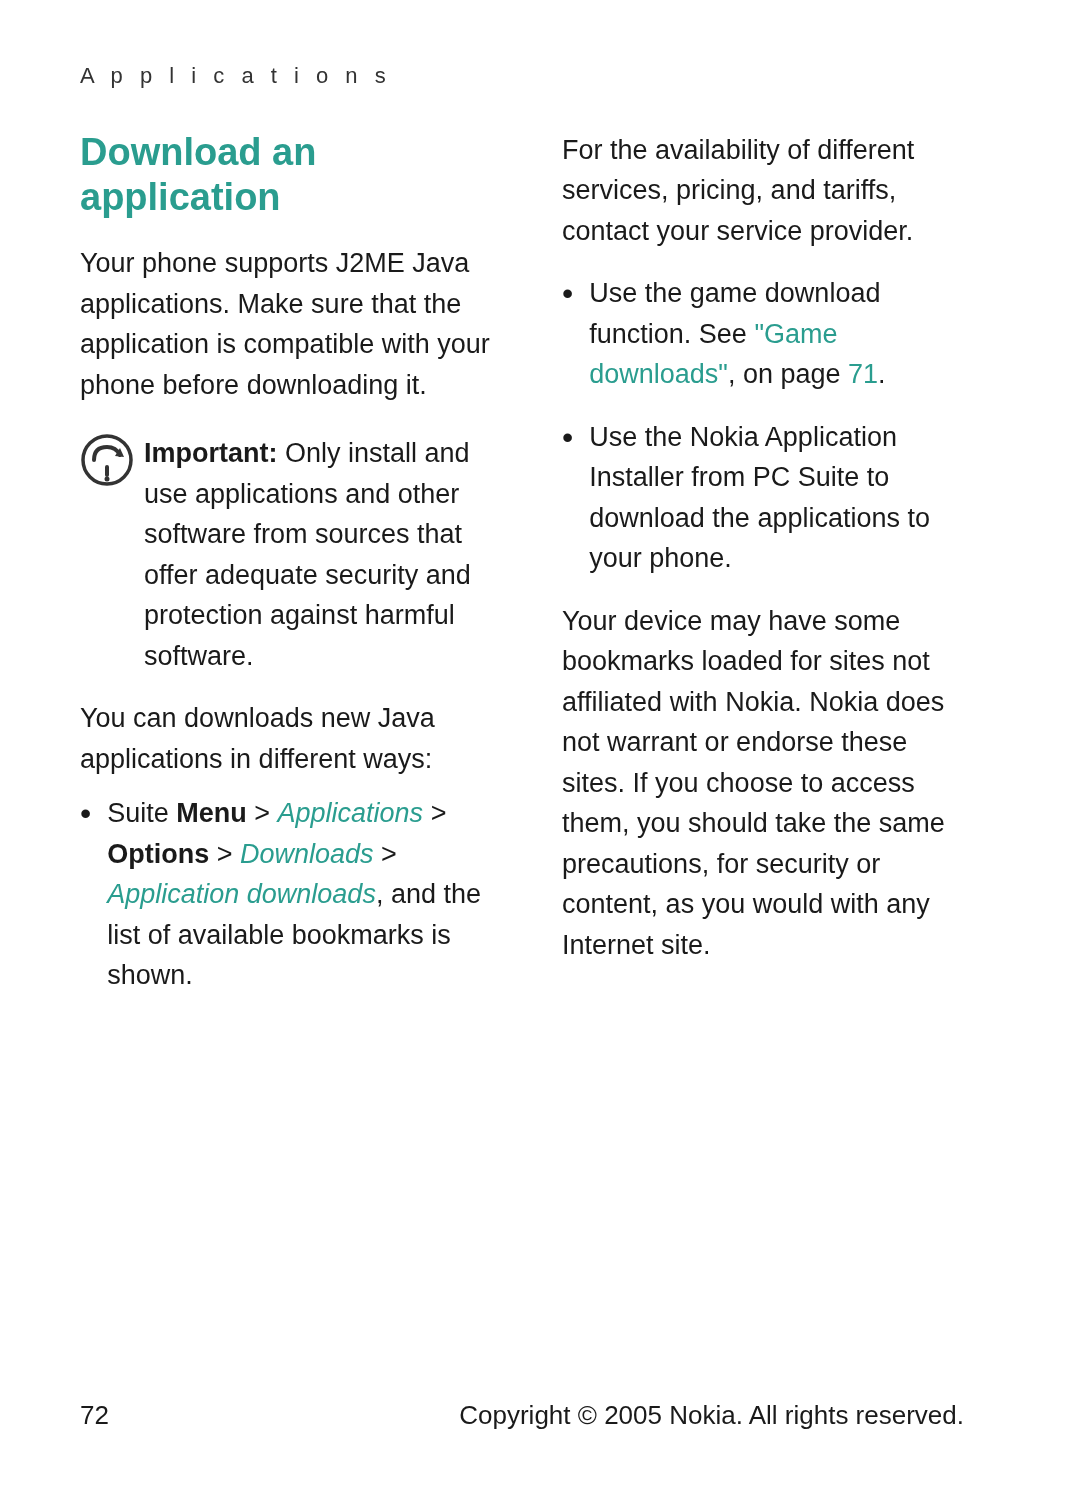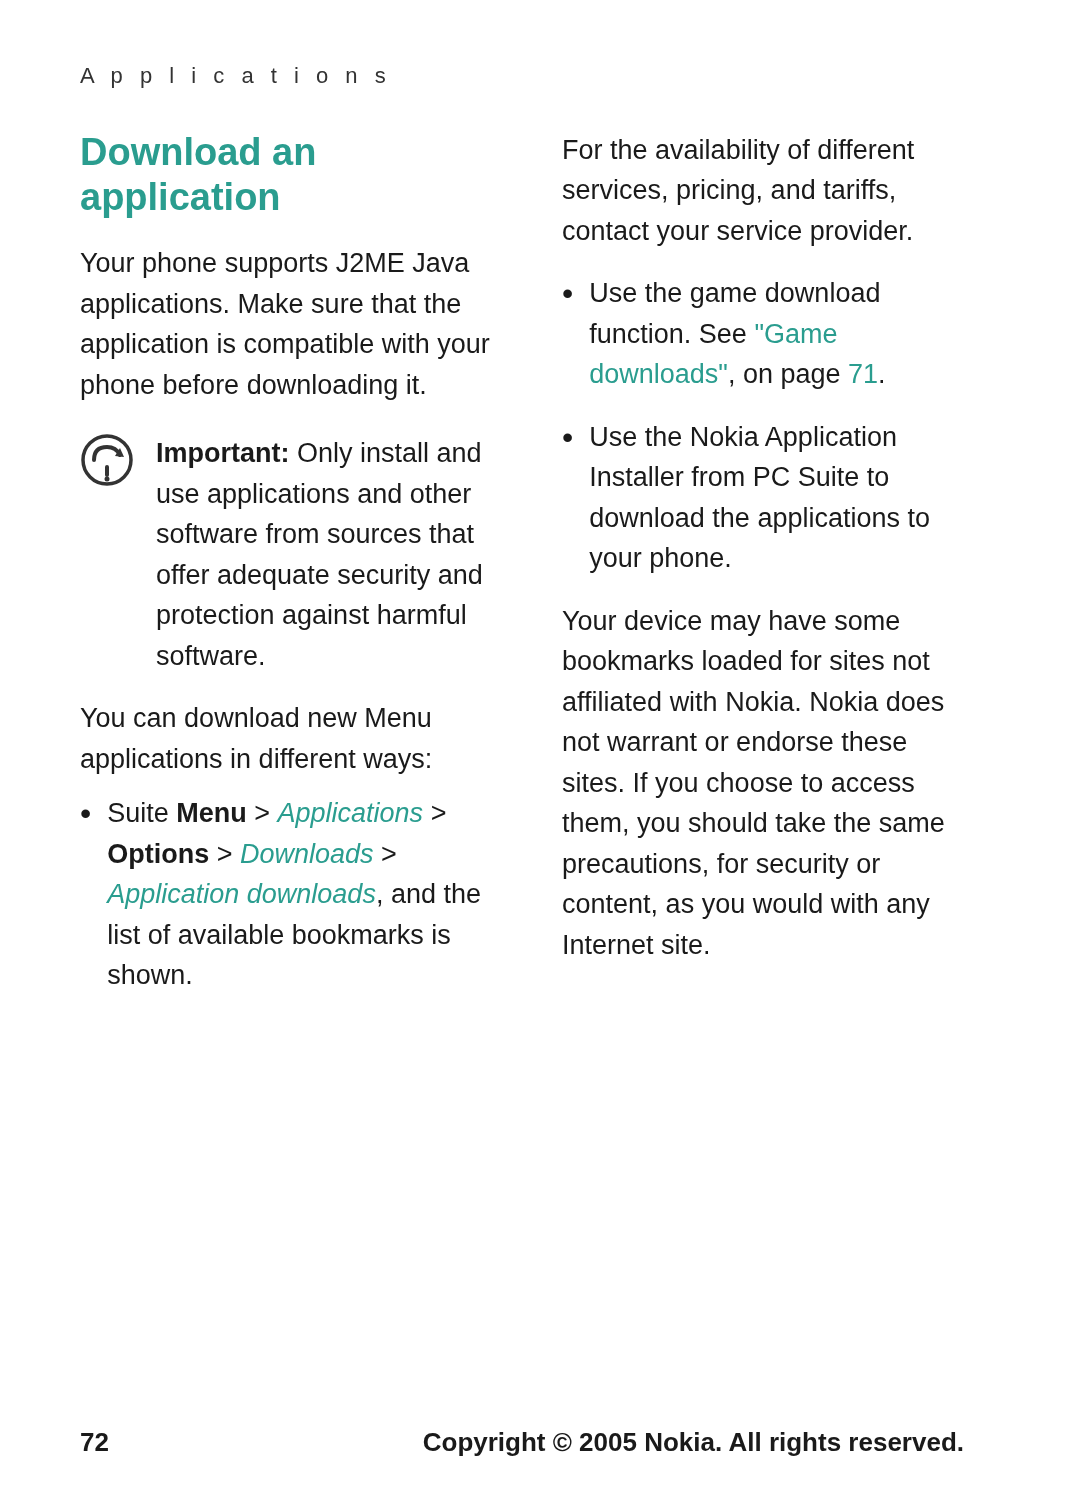--- a/index.html
+++ b/index.html
@@ -59,21 +59,21 @@
     .body-text {
       font-size: 27px;
       line-height: 1.5;
       color: #1a1a1a;
       margin-bottom: 18px;
     }
 
     .important-box {
       display: flex;
       align-items: flex-start;
-      gap: 22px;
+      gap: 10px;
       margin: 28px 0 22px 0;
     }
 
     .important-text {
       font-size: 27px;
       line-height: 1.5;
       color: #1a1a1a;
     }
 
     .important-text .bold {
@@ -127,27 +127,26 @@
 
     .right-para {
       font-size: 27px;
       line-height: 1.5;
       color: #1a1a1a;
       margin-bottom: 22px;
     }
 
     .footer {
       position: absolute;
-      bottom: 34px;
+      bottom: 61px;
       left: 80px;
       right: 80px;
       display: flex;
       justify-content: space-between;
       align-items: center;
-      font-weight: bold;
     }
 
     .page-number {
       font-size: 26px;
       color: #1a1a1a;
     }
 
     .copyright {
       font-size: 26px;
       color: #1a1a1a;
@@ -185,21 +184,21 @@
             <polygon points="40,15 44,24 35,23" fill="#333"></polygon>
             <path d="M 27 34 L 27 42" stroke="#333" stroke-width="4" stroke-linecap="round"></path>
             <circle cx="27" cy="46" r="2.5" fill="#333"></circle>
           </svg>
         </div>
         <p class="important-text">
           <span class="bold">Important:</span><span> Only install and use applications and other software from sources that offer adequate security and protection against harmful software.</span>
         </p>
       </div>
 
-      <p class="ways-text">You can download new Menu applications in different ways:</p>
+      <p class="ways-text">You can downloads new Java applications in different ways:</p>
 
       <ul class="bullet-list">
         <li>
 
           <span>
             <span>Suite </span><span class="bold">Menu</span><span> &gt; </span><span class="italic-green">Applications</span><span> &gt; </span><span class="bold">Options</span><span> &gt; </span><span class="italic-green">Downloads</span><span> &gt; </span><span class="italic-green">Application downloads</span><span>, and the list of available bookmarks is shown.</span>
           </span>
         </li>
       </ul>
 

